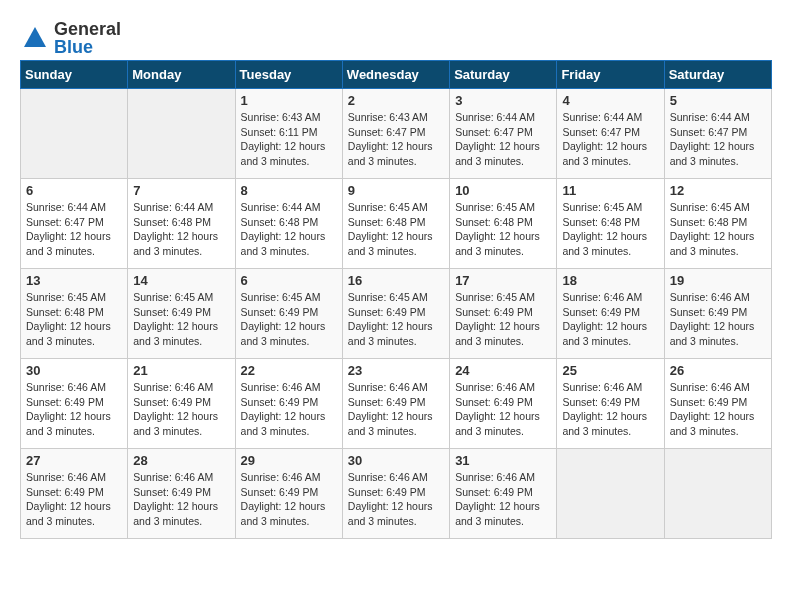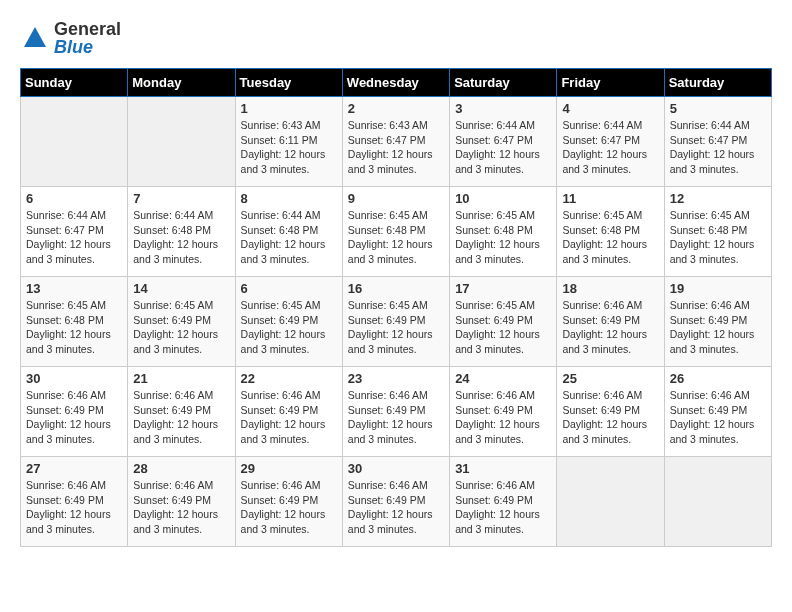--- a/index.html
+++ b/index.html
@@ -7,42 +7,41 @@
       font-family: Arial, sans-serif;
       background: #fff;
       width: 792px;
       min-height: 612px;
       padding: 20px;
     }
     .header {
       display: flex;
       justify-content: space-between;
       align-items: flex-start;
-      margin-bottom: 12px;
+      margin-bottom: 4px;
     }
     .logo {
       display: flex;
       align-items: center;
       gap: 4px;
     }
     .logo-text {
       display: flex;
       flex-direction: column;
       line-height: 1;
     }
     .logo-general {
       font-size: 18px;
       font-weight: bold;
       color: #333;
     }
     .logo-blue {
       font-size: 18px;
       font-weight: bold;
       color: #1a6fba;
-      font-style: italic;
     }
     .logo-icon {
       width: 30px;
       height: 30px;
     }
     .title-block {
       text-align: right;
     }
     .title-month {
       font-size: 36px;
@@ -52,21 +51,21 @@
     .title-location {
       font-size: 18px;
       color: #333;
     }
     table {
       width: 100%;
       border-collapse: collapse;
       table-layout: fixed;
     }
     thead tr th {
-      background-color: #000000;
+      background-color: #0c4a6e;
       color: #fff;
       font-size: 13px;
       font-weight: bold;
       padding: 6px 4px;
       text-align: left;
       border: 1px solid #1a6fba;
     }
     tbody tr td {
       border: 1px solid #ccc;
       vertical-align: top;

